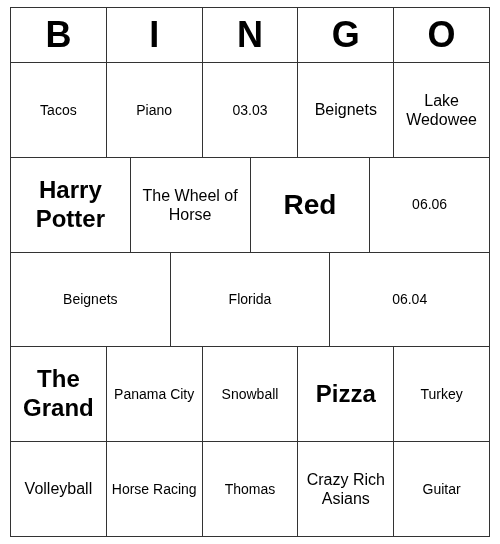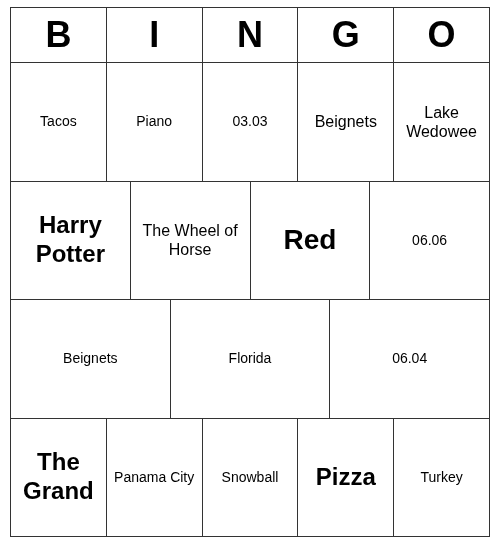--- a/index.html
+++ b/index.html
@@ -157,14 +157,31 @@
         <div class="bingo-cell">
           <span class="cell-text">Snowball</span>
         </div>
         <div class="bingo-cell">
           <span class="cell-text-lg">Pizza</span>
         </div>
         <div class="bingo-cell">
           <span class="cell-text">Turkey</span>
         </div>
       </div>
+      <div class="bingo-row">
+        <div class="bingo-cell">
+          <span class="cell-text-sm">Volleyball</span>
+        </div>
+        <div class="bingo-cell">
+          <span class="cell-text">Horse Racing</span>
+        </div>
+        <div class="bingo-cell">
+          <span class="cell-text">Thomas</span>
+        </div>
+        <div class="bingo-cell">
+          <span class="cell-text-sm">Crazy Rich Asians</span>
+        </div>
+        <div class="bingo-cell">
+          <span class="cell-text">Guitar</span>
+        </div>
+      </div>
     </div>
 </div>
 
 </body></html>

